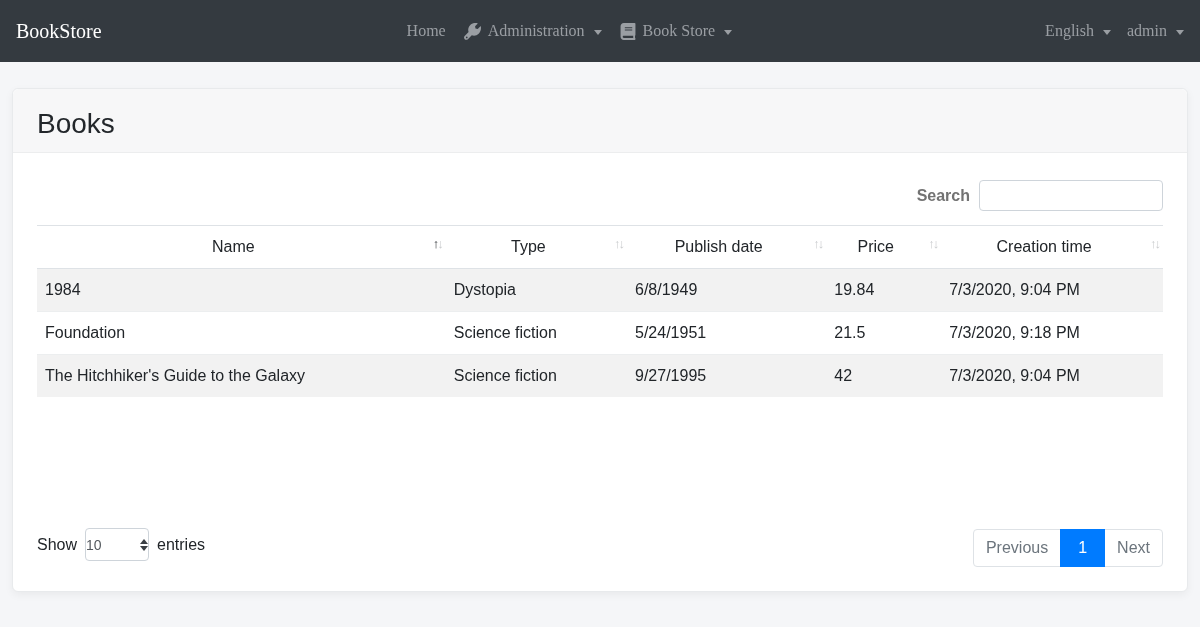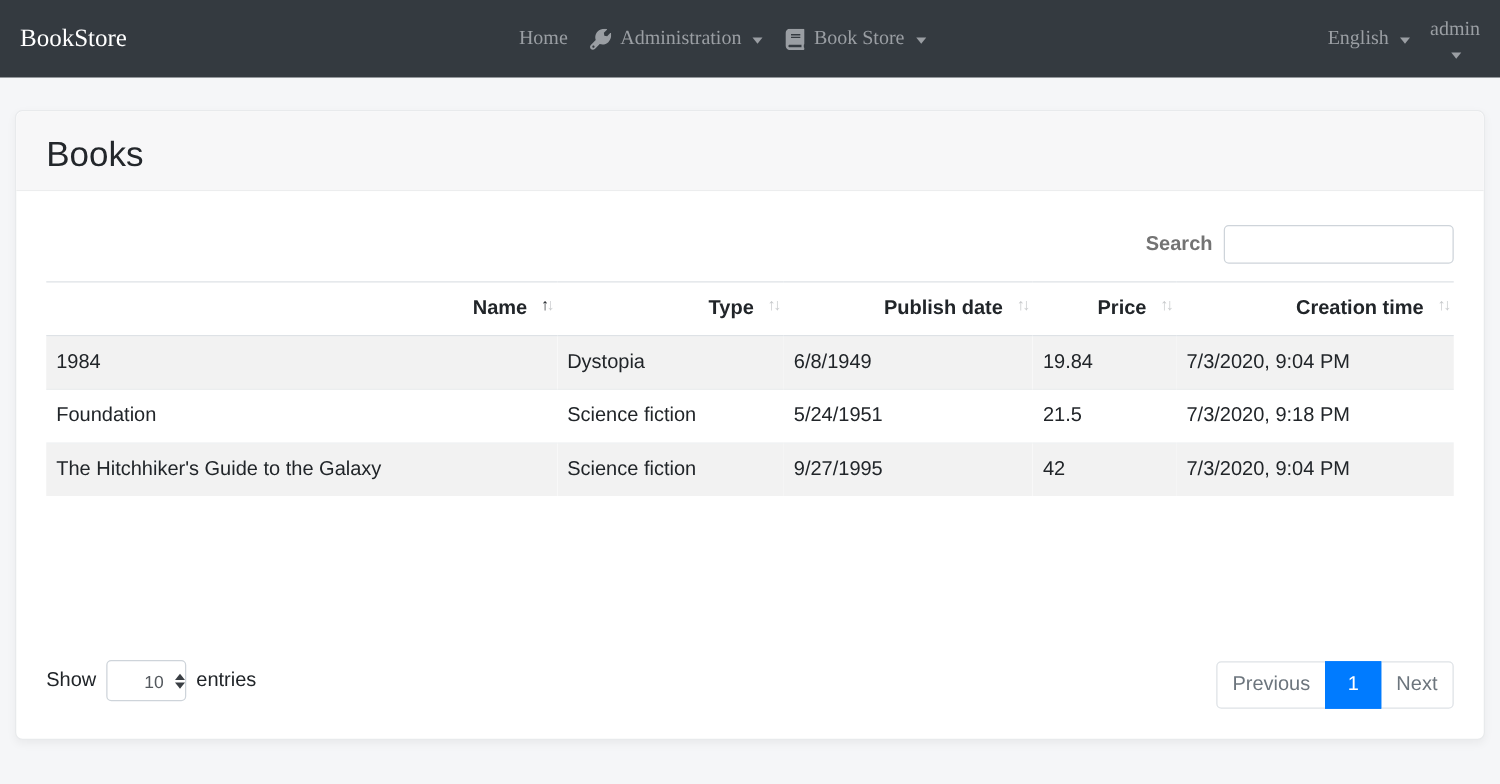--- a/index.html
+++ b/index.html
@@ -27,21 +27,21 @@
     text-decoration:none; white-space:nowrap;
   }
   .nav-link .icon svg { display:block; }
   .caret {
     width:0; height:0; margin-left:2px; margin-top:2px;
     border-left:4.5px solid transparent;
     border-right:4.5px solid transparent;
     border-top:5px solid #9a9ea3;
   }
   .nav-right .nav-link { padding:0 8px; }
-  .nav-right .nav-link:last-child { padding-right:0;flex-direction:column; }
+  .nav-right .nav-link:last-child { padding-right:0; }
 
   
   .card {
     margin:26px 12px 0;
     background:#ffffff;
     border:1px solid #e8eaec;
     border-radius:6px;
     box-shadow:0 3px 8px rgba(0,0,0,0.05);
   }
   .card-header {
@@ -60,21 +60,21 @@
     width:184px; height:31px;
     border:1px solid #ced4da; border-radius:4px;
     padding:0 9px; font-size:14px; color:#495057;
     font-family:"Liberation Sans", sans-serif;
     outline:none;
   }
 
   
   table { width:100%; border-collapse:collapse; margin-top:14px; table-layout:fixed; }
   thead th {
-    text-align:right; font-size:16px; font-weight:bold; color:#212529;
+    text-align:center; font-size:16px; font-weight:normal; color:#212529;
     padding:12px 24px 12px 8px;
     border-top:1px solid #dee2e6;
     border-bottom:1px solid #dee2e6;
     position:relative; cursor:pointer;
     white-space:nowrap; overflow:hidden;
   }
   .sort-icons {
     position:absolute; right:4px; top:11px;
     font-size:13px; line-height:1; letter-spacing:-2px;
     color:#c9cbcd; user-select:none;
@@ -88,21 +88,21 @@
   tbody tr.striped { background:#f2f2f2; }
   tbody tr { border-top:1px solid #eceeef; }
   tbody tr:first-child { border-top:none; }
 
   
   .table-footer { display:flex; align-items:flex-start; margin-top:131px; }
   .show-group { display:flex; align-items:center; gap:8px; font-size:16px; color:#212529; }
   .page-size-select {
     width:64px; height:33px;
     border:1px solid #ced4da; border-radius:4px; background:#fff;
-    display:flex; align-items:center; justify-content:flex-end; gap:9px;
+    display:flex; align-items:center; justify-content:space-between; gap:9px;
     font-size:14px; color:#54595e; cursor:pointer;
   }
   .updown { display:flex; flex-direction:column; gap:2px; }
   .updown .up {
     width:0; height:0;
     border-left:4px solid transparent; border-right:4px solid transparent;
     border-bottom:5px solid #3a3f44;
   }
   .updown .down {
     width:0; height:0;

